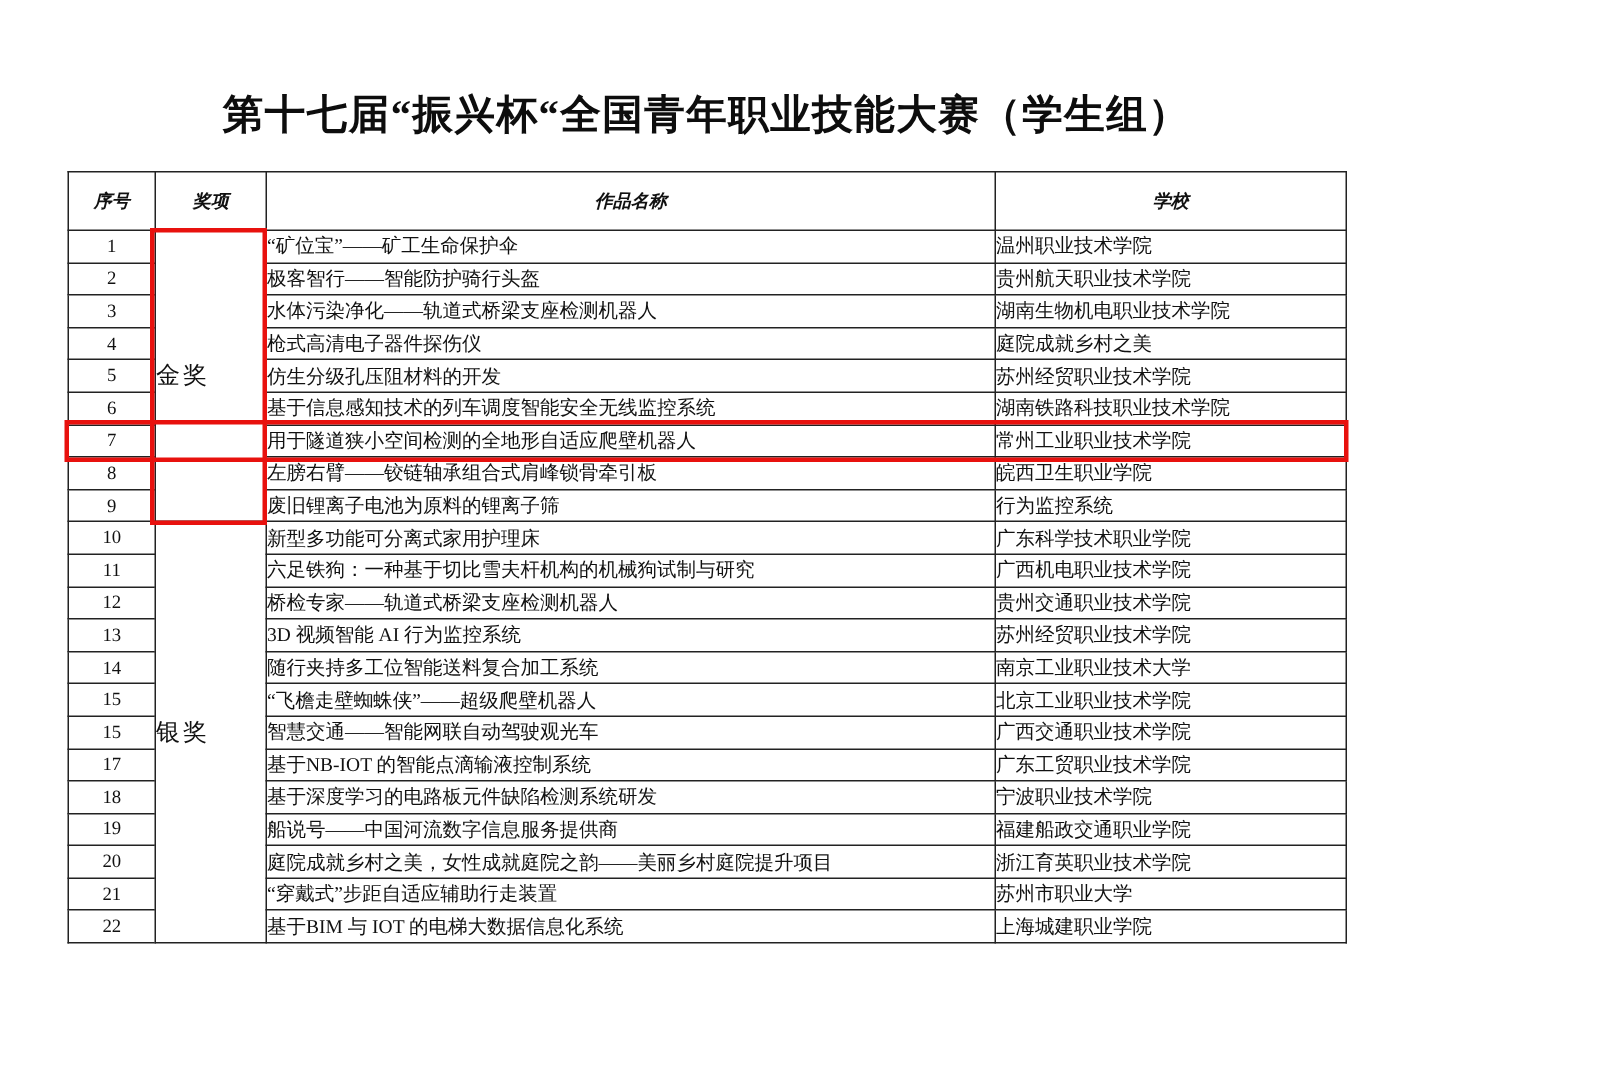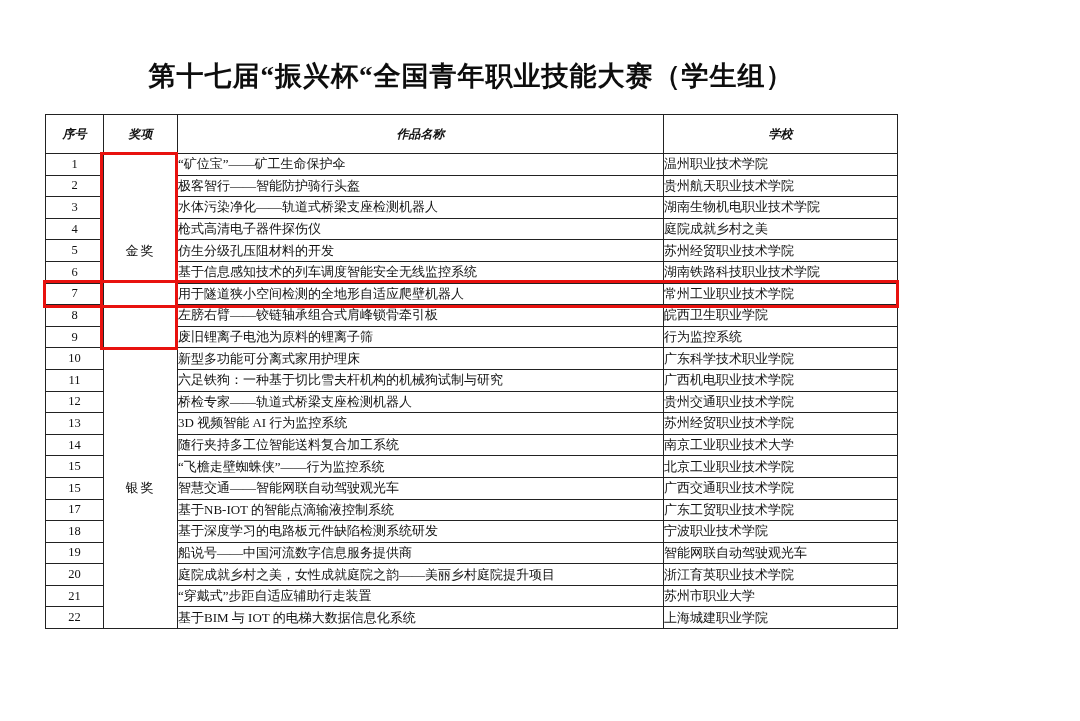--- a/index.html
+++ b/index.html
@@ -68,22 +68,21 @@
   tbody td {
     height: 20.6px;
     font-size: 13px;
     vertical-align: middle;
   }
   td.c-no {
     text-align: center;
     font-size: 12.5px;
   }
   td.c-prize {
-    text-align: center;
-    font-size: 13px;
+    font-size: 16px;
     letter-spacing: 2px;
   }
   td.c-work {
     padding-left: 7px;
     white-space: nowrap;
     overflow: hidden;
   }
   td.c-school {
     padding-left: 7px;
     white-space: nowrap;
@@ -203,42 +202,42 @@
             <td class="c-work">3D 视频智能 AI 行为监控系统</td>
             <td class="c-school">苏州经贸职业技术学院</td>
           </tr>
           <tr>
             <td class="c-no">14</td>
             <td class="c-work">随行夹持多工位智能送料复合加工系统</td>
             <td class="c-school">南京工业职业技术大学</td>
           </tr>
           <tr>
             <td class="c-no">15</td>
-            <td class="c-work">“飞檐走壁蜘蛛侠”——行为监控系统</td>
+            <td class="c-work">“飞檐走壁蜘蛛侠”——超级爬壁机器人</td>
             <td class="c-school">北京工业职业技术学院</td>
           </tr>
           <tr>
             <td class="c-no">15</td>
             <td class="c-work">智慧交通——智能网联自动驾驶观光车</td>
             <td class="c-school">广西交通职业技术学院</td>
           </tr>
           <tr>
             <td class="c-no">17</td>
             <td class="c-work">基于NB-IOT 的智能点滴输液控制系统</td>
             <td class="c-school">广东工贸职业技术学院</td>
           </tr>
           <tr>
             <td class="c-no">18</td>
             <td class="c-work">基于深度学习的电路板元件缺陷检测系统研发</td>
             <td class="c-school">宁波职业技术学院</td>
           </tr>
           <tr>
             <td class="c-no">19</td>
             <td class="c-work">船说号——中国河流数字信息服务提供商</td>
-            <td class="c-school">智能网联自动驾驶观光车</td>
+            <td class="c-school">福建船政交通职业学院</td>
           </tr>
           <tr>
             <td class="c-no">20</td>
             <td class="c-work">庭院成就乡村之美，女性成就庭院之韵——美丽乡村庭院提升项目</td>
             <td class="c-school">浙江育英职业技术学院</td>
           </tr>
           <tr>
             <td class="c-no">21</td>
             <td class="c-work">“穿戴式”步距自适应辅助行走装置</td>
             <td class="c-school">苏州市职业大学</td>

